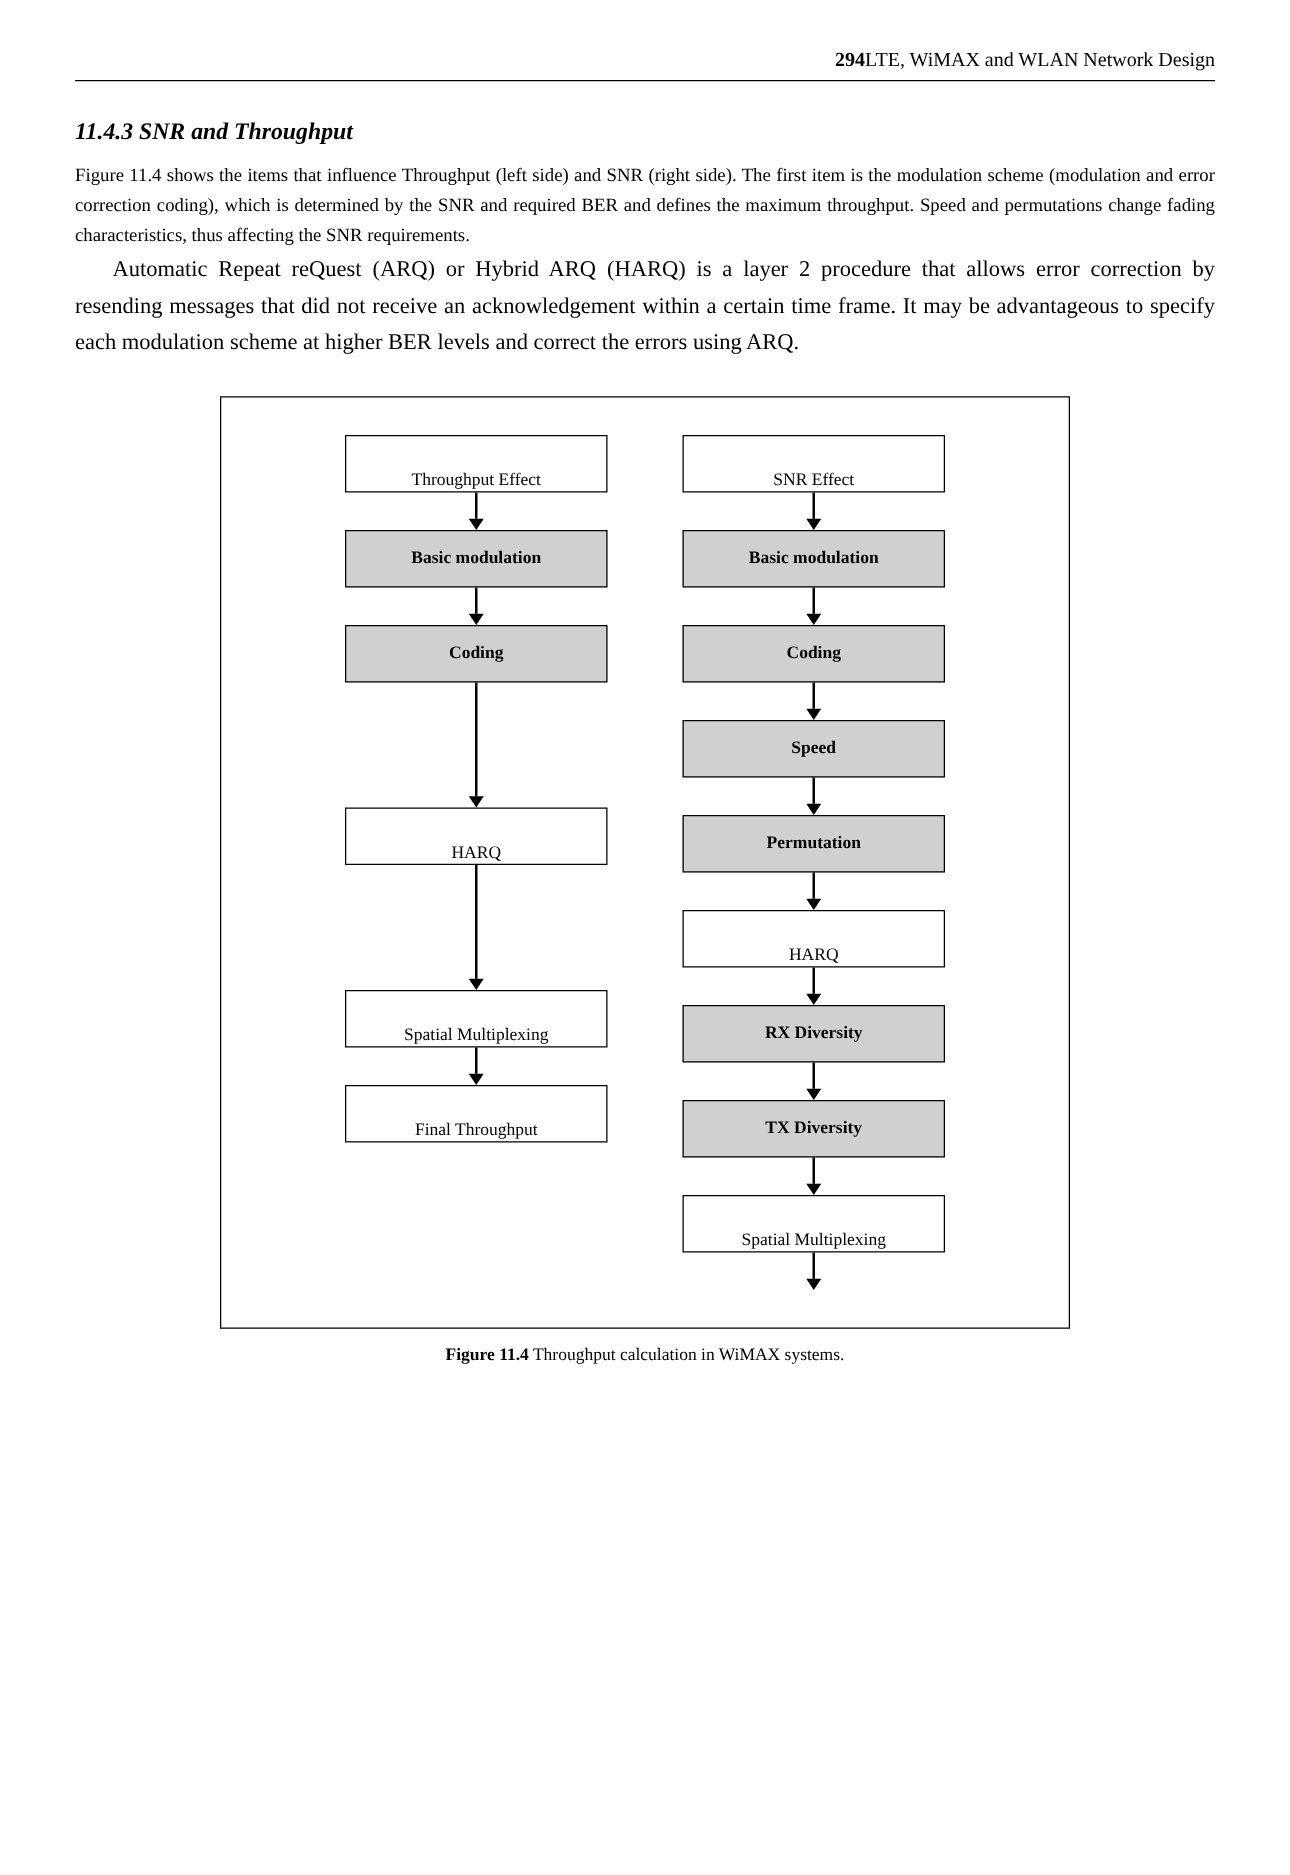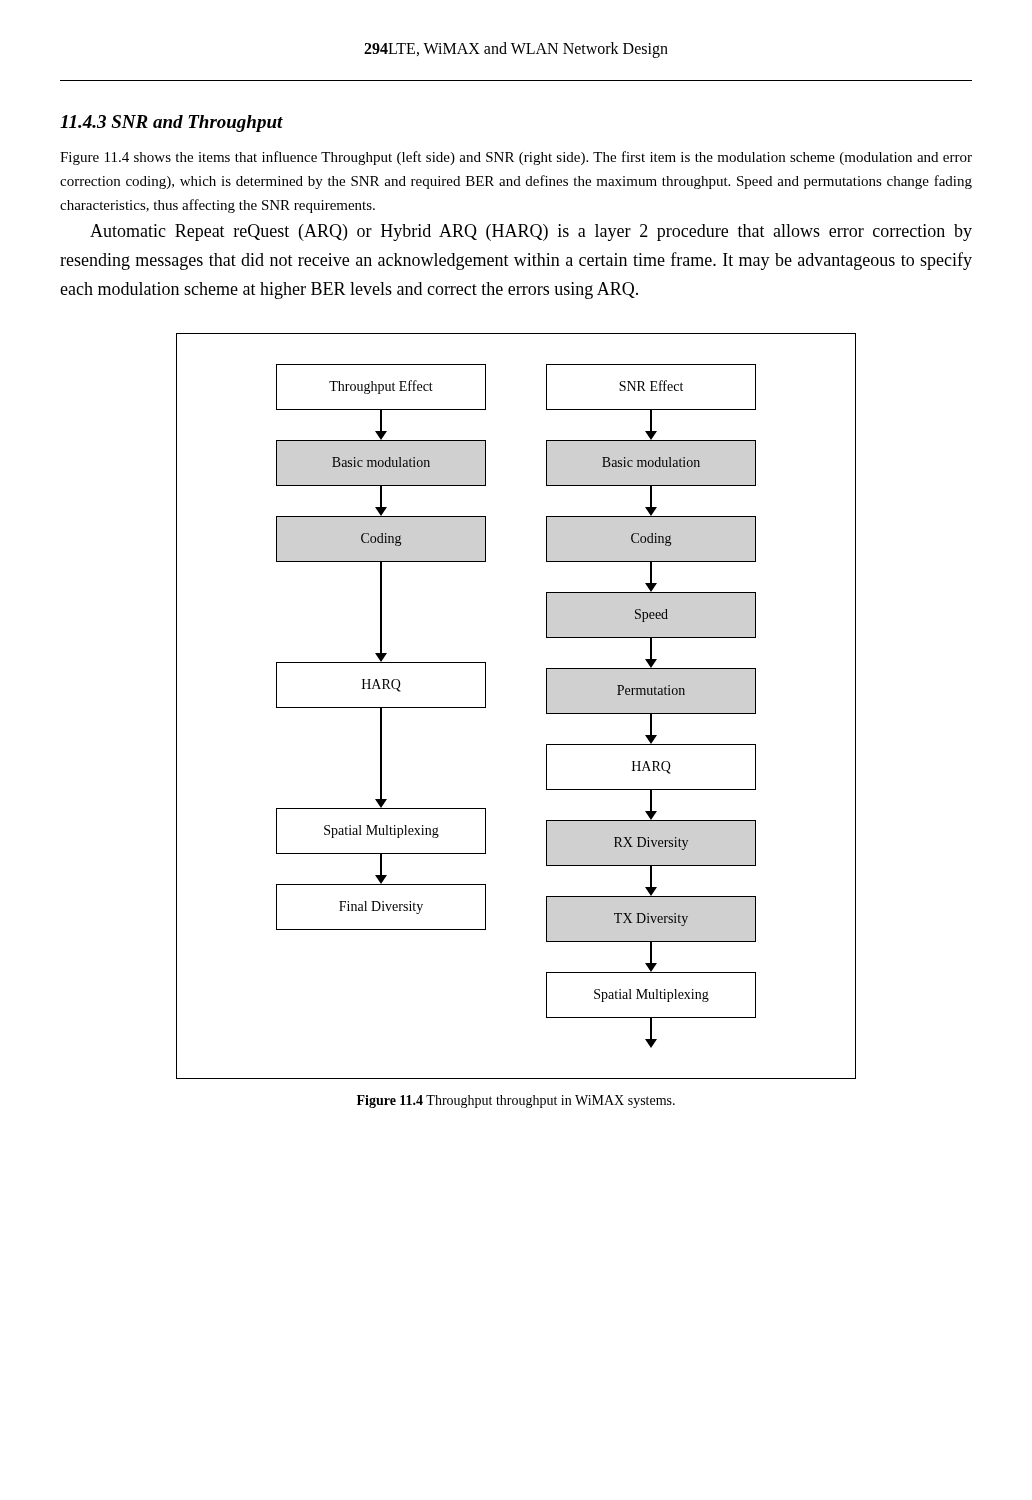--- a/index.html
+++ b/index.html
@@ -6,24 +6,24 @@
     body {
       background: #fff;
       font-family: "Times New Roman", Times, serif;
       width: 1032px;
       min-height: 1500px;
       padding: 40px 60px;
       color: #000;
     }
     .page-header {
       display: flex;
-      justify-content: center;
+      justify-content: flex-end;
       align-items: center;
       border-bottom: 1px solid #000;
-      padding-bottom: 22px;
+      padding-bottom: 6px;
       margin-bottom: 30px;
     }
     .page-number {
       font-size: 16px;
       font-weight: bold;
     }
     .page-title-text {
       font-size: 16px;
     }
     .section-heading {
@@ -64,36 +64,37 @@
       display: flex;
       flex-direction: column;
       align-items: center;
       gap: 0;
     }
     .box {
       border: 1.5px solid #000;
       width: 210px;
       height: 46px;
       display: flex;
-      align-items: center;
+      align-items: flex-end;
       justify-content: center;
       text-align: center;
       font-size: 14px;
       background: #fff;
     }
     .box-gray {
       border: 1.5px solid #000;
       width: 210px;
       height: 46px;
       display: flex;
       align-items: center;
       justify-content: center;
       text-align: center;
       font-size: 14px;
       background: #d0d0d0;
+      font-weight: bold;
     }
     .arrow {
       display: flex;
       flex-direction: column;
       align-items: center;
       height: 30px;
     }
     .arrow-line {
       width: 1.5px;
       flex: 1;
@@ -166,21 +167,21 @@
         <div class="arrow-head"></div>
       </div>
       <div class="box">
         <span>Spatial Multiplexing</span>
       </div>
       <div class="arrow">
         <div class="arrow-line"></div>
         <div class="arrow-head"></div>
       </div>
       <div class="box">
-        <span>Final Diversity</span>
+        <span>Final Throughput</span>
       </div>
     </div>
 
     <div class="column">
       <div class="box">
         <span>SNR Effect</span>
       </div>
       <div class="arrow">
         <div class="arrow-line"></div>
         <div class="arrow-head"></div>
@@ -240,15 +241,15 @@
       <div class="arrow">
         <div class="arrow-line"></div>
         <div class="arrow-head"></div>
       </div>
     </div>
 
   </div>
 
   <p class="figure-caption">
     <span class="caption-bold">Figure 11.4</span>
-    <span>Throughput throughput in WiMAX systems.</span>
+    <span>Throughput calculation in WiMAX systems.</span>
   </p>
 </div>
 
 </body></html>

